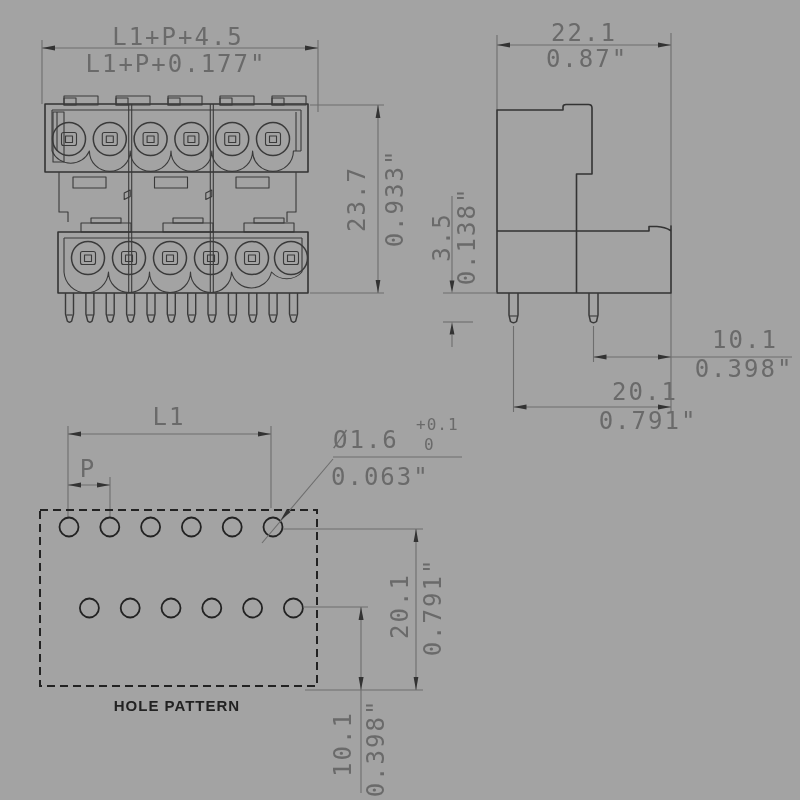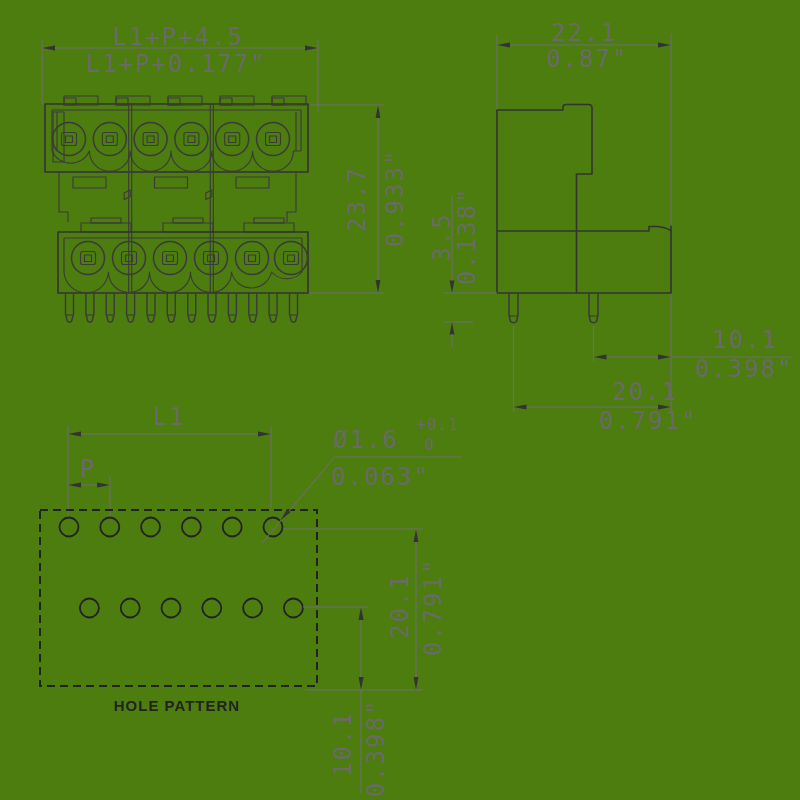--- a/index.html
+++ b/index.html
@@ -1,16 +1,16 @@
 <!DOCTYPE html>
 <html><head>
 <meta charset="utf-8">
 <style>
   html,body{margin:0;padding:0;background:#ffffff;}
-  .page{width:800px;height:800px;background:#4d7c0f;position:relative;font-family:"Liberation Sans",sans-serif;}
+  .page{width:800px;height:800px;background:#a3a3a3;position:relative;font-family:"Liberation Sans",sans-serif;}
   svg{display:block;}
   .outline{stroke:#333;fill:none;stroke-width:1.6;stroke-linejoin:round;stroke-linecap:round;}
   .thin{stroke:#3a3a3a;fill:none;stroke-width:1.1;stroke-linejoin:round;}
   .dim{stroke:#6e6e6e;fill:none;stroke-width:1.1;}
   .arrow{fill:#333;stroke:none;}
   .dashed{stroke:#222;fill:none;stroke-width:2;stroke-dasharray:8 5;}
   .hole{stroke:#222;fill:none;stroke-width:1.8;}
   .dimtxt{font-family:"DejaVu Sans Mono",monospace;font-size:24px;fill:#6a6a6a;letter-spacing:2px;}
   .dimtxt-sm{font-family:"DejaVu Sans Mono",monospace;font-size:16px;fill:#6a6a6a;letter-spacing:1px;}
   .caption{font-family:"Liberation Sans",sans-serif;font-size:15px;fill:#222;letter-spacing:1px;font-weight:bold;}

